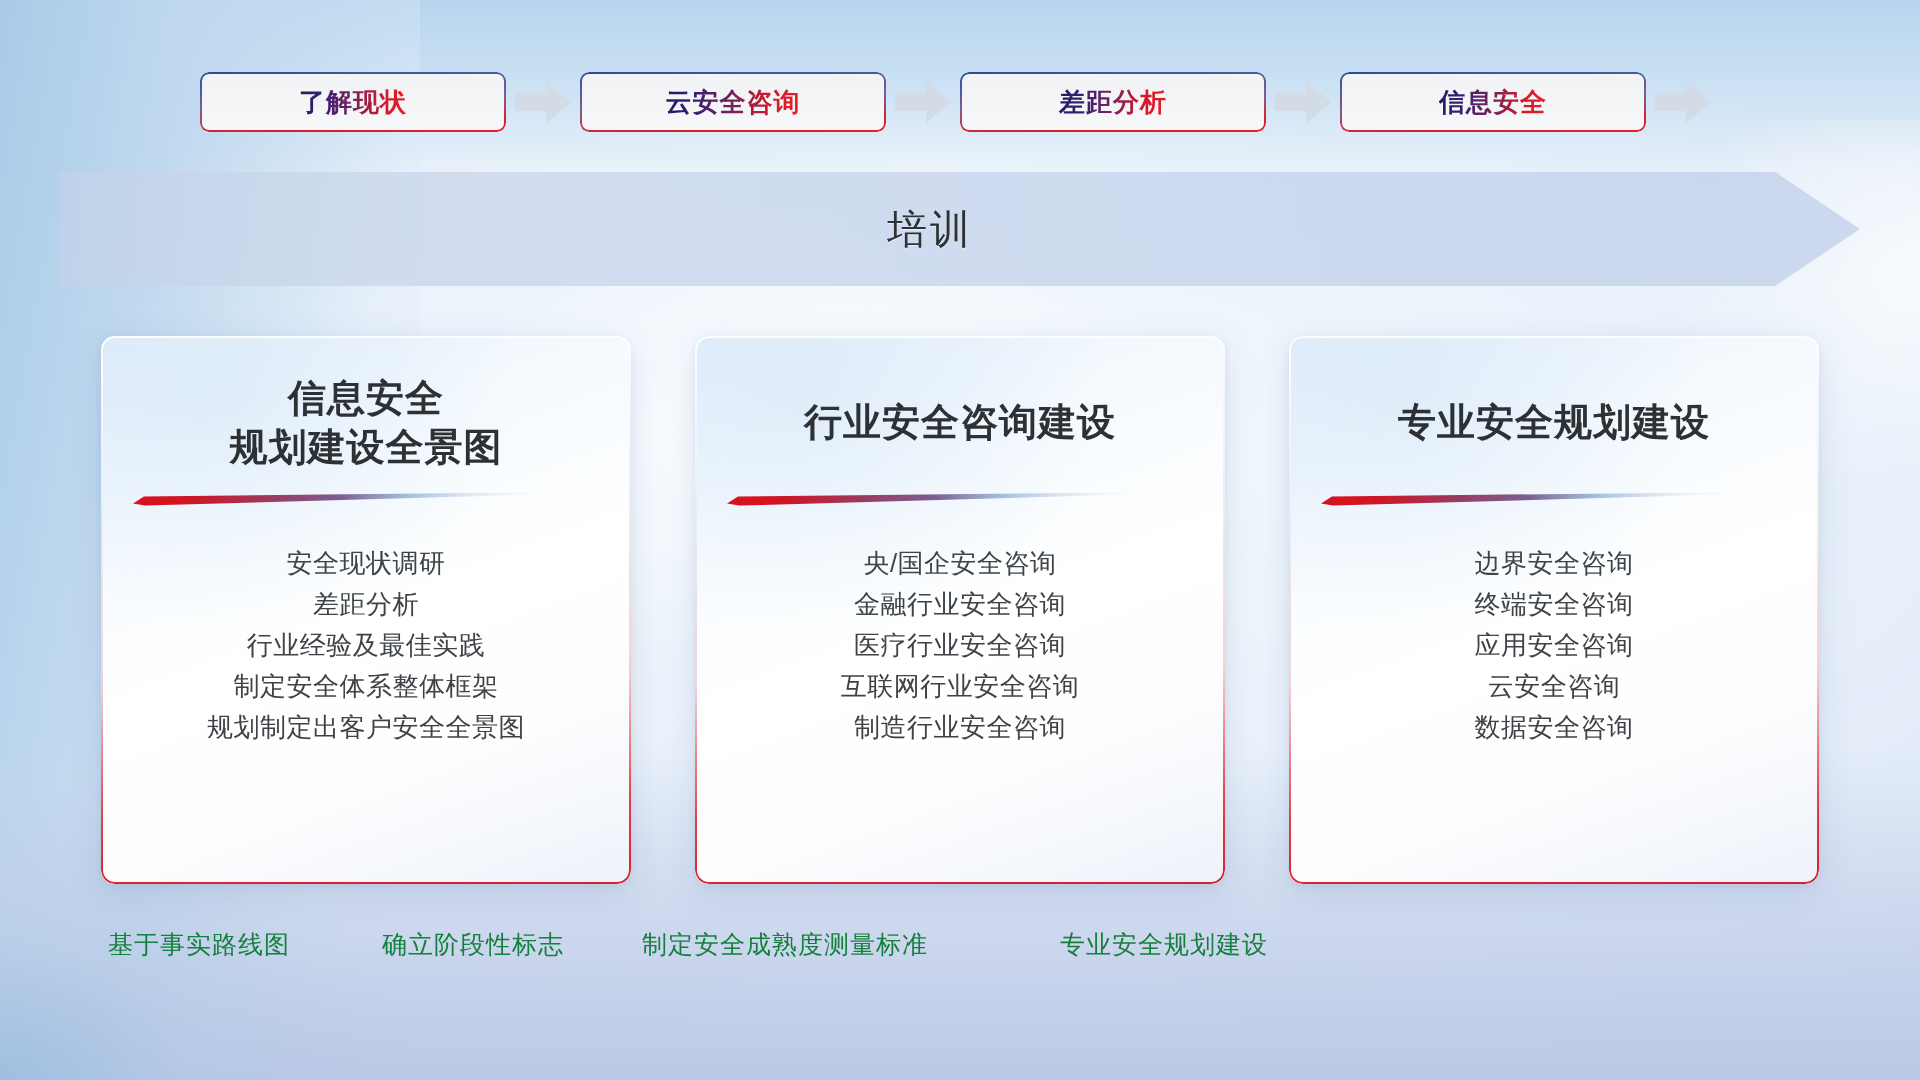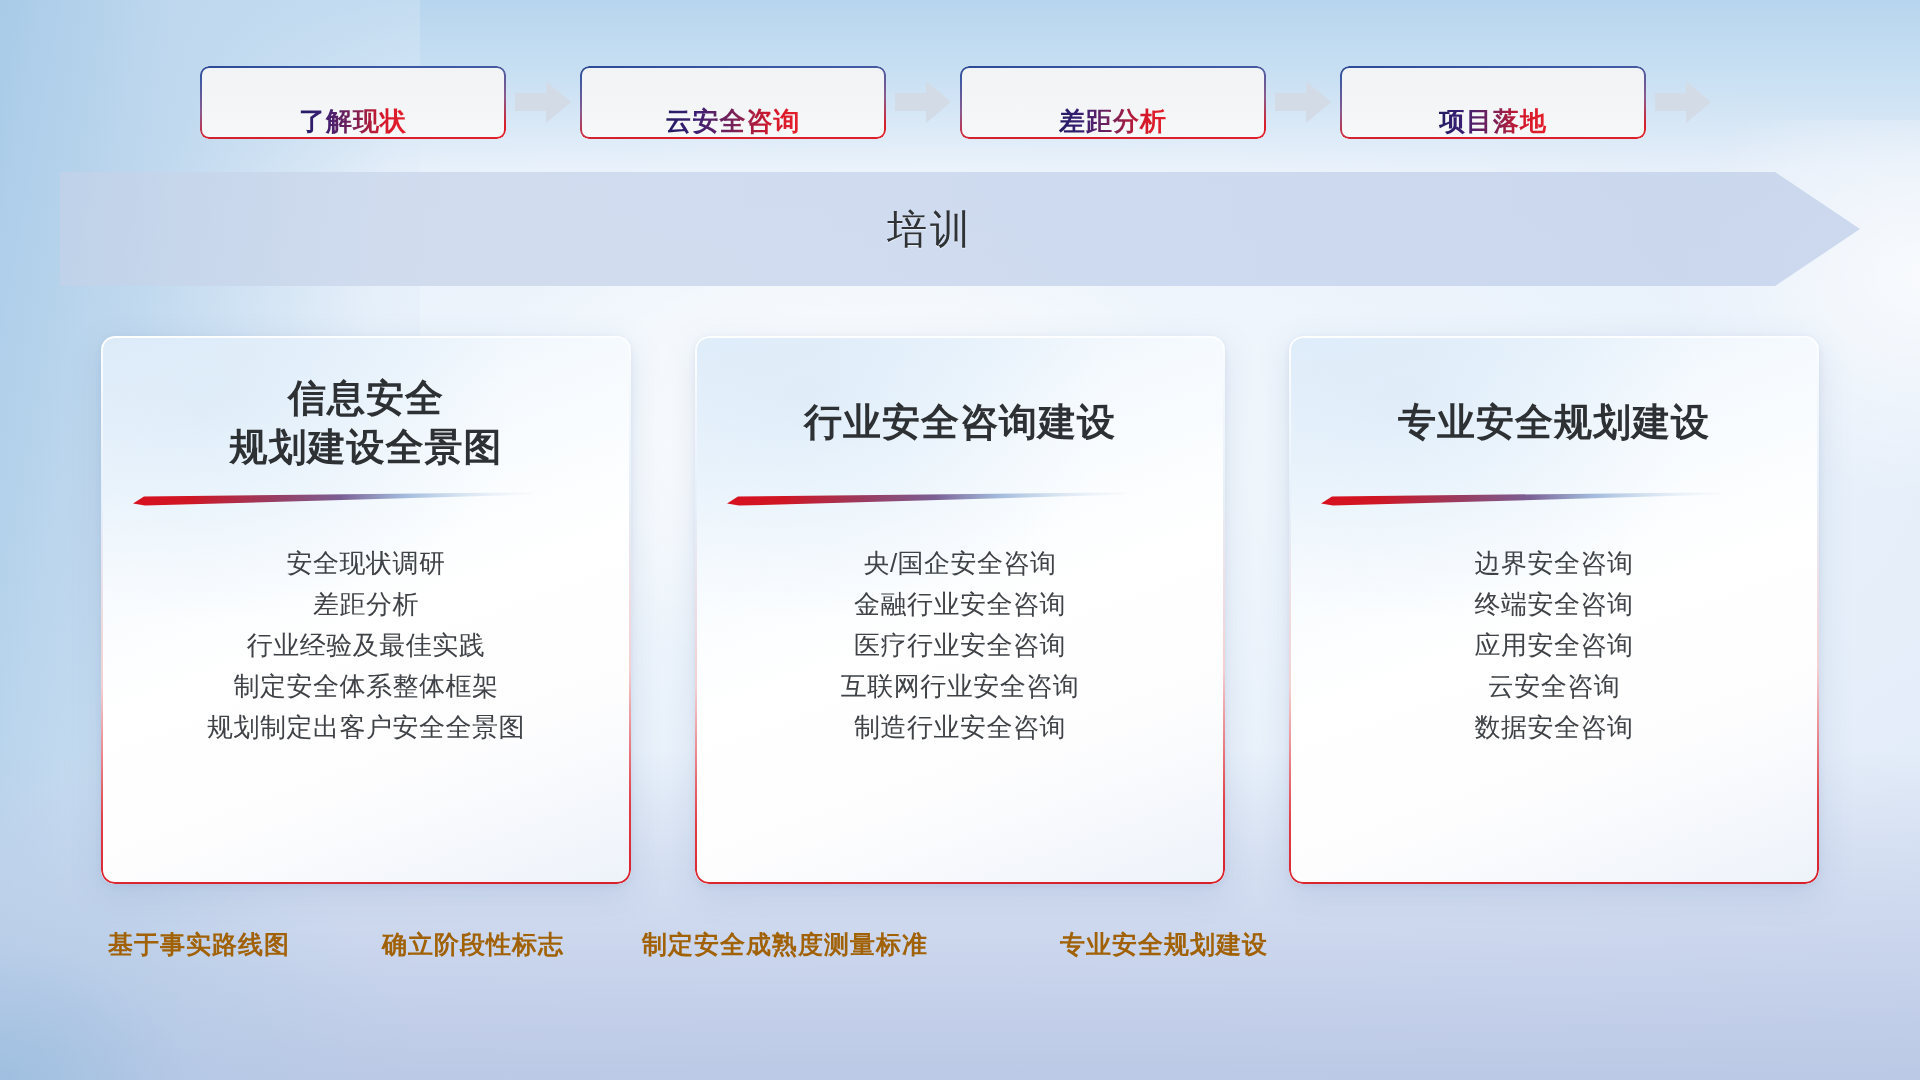--- a/index.html
+++ b/index.html
@@ -41,25 +41,25 @@
     position:absolute; left:380px; top:210px; width:900px; height:560px;
     background:radial-gradient(60% 60% at 50% 40%, rgba(255,255,255,0.8) 0%, rgba(255,255,255,0) 72%);
   }
 
   
   #flow{
     position:absolute; left:0; top:63px; width:1920px; height:78px;
     display:flex; align-items:center; justify-content:center; z-index:3;
   }
   .pbox{
-    width:306px; height:73px;
+    width:306px; height:60px;
     border-radius:9px;
     background:linear-gradient(180deg,#f2f3f5 0%, #f4f5f7 55%, #f7f8f9 100%);
     position:relative;
-    display:flex; align-items:flex-end; justify-content:center;
+    display:flex; align-items:center; justify-content:center;
     flex:0 0 auto;
   }
   .pbox::before{
     content:"";
     position:absolute; inset:0;
     border-radius:9px;
     padding:2px;
     background:linear-gradient(177deg,#2b4a96 0%, #3b59a4 14%, #8a5a8e 52%, #d81f2a 84%, #e3202c 100%);
     -webkit-mask:linear-gradient(#000 0 0) content-box, linear-gradient(#000 0 0);
     -webkit-mask-composite:xor;
@@ -163,21 +163,21 @@
     line-height:1.0;
     letter-spacing:0.5px;
     height:41px;
     display:flex; align-items:center;
   }
 
   
   #captions{ position:absolute; left:0; top:928px; width:1920px; height:50px; z-index:3; }
   .caption{
     position:absolute; top:0;
-    font-size:25px; font-weight:bold; color:#a16207;
+    font-size:25px; font-weight:normal; color:#15803d;
     letter-spacing:1px;
     white-space:nowrap;
   }
 </style>
 </head>
 <body>
 
 <div id="bg">
   <div class="bg-base"></div>
   <div class="bg-topstrip"></div>
@@ -230,21 +230,21 @@
     <span class="pbox-label">差距分析</span>
   </div>
 
   <div class="parrow">
     <svg width="60" height="46" viewBox="0 0 60 46" xmlns="http://www.w3.org/2000/svg">
       <path d="M2,14 L33,14 L33,2 L58,23 L33,44 L33,32 L2,32 Z" fill="#d3dbe6"></path>
     </svg>
   </div>
 
   <div class="pbox">
-    <span class="pbox-label">项目落地</span>
+    <span class="pbox-label">信息安全</span>
   </div>
 
   <div class="parrow">
     <svg width="60" height="46" viewBox="0 0 60 46" xmlns="http://www.w3.org/2000/svg">
       <path d="M2,14 L33,14 L33,2 L58,23 L33,44 L33,32 L2,32 Z" fill="#d3dbe6"></path>
     </svg>
   </div>
 
 
 </div>

